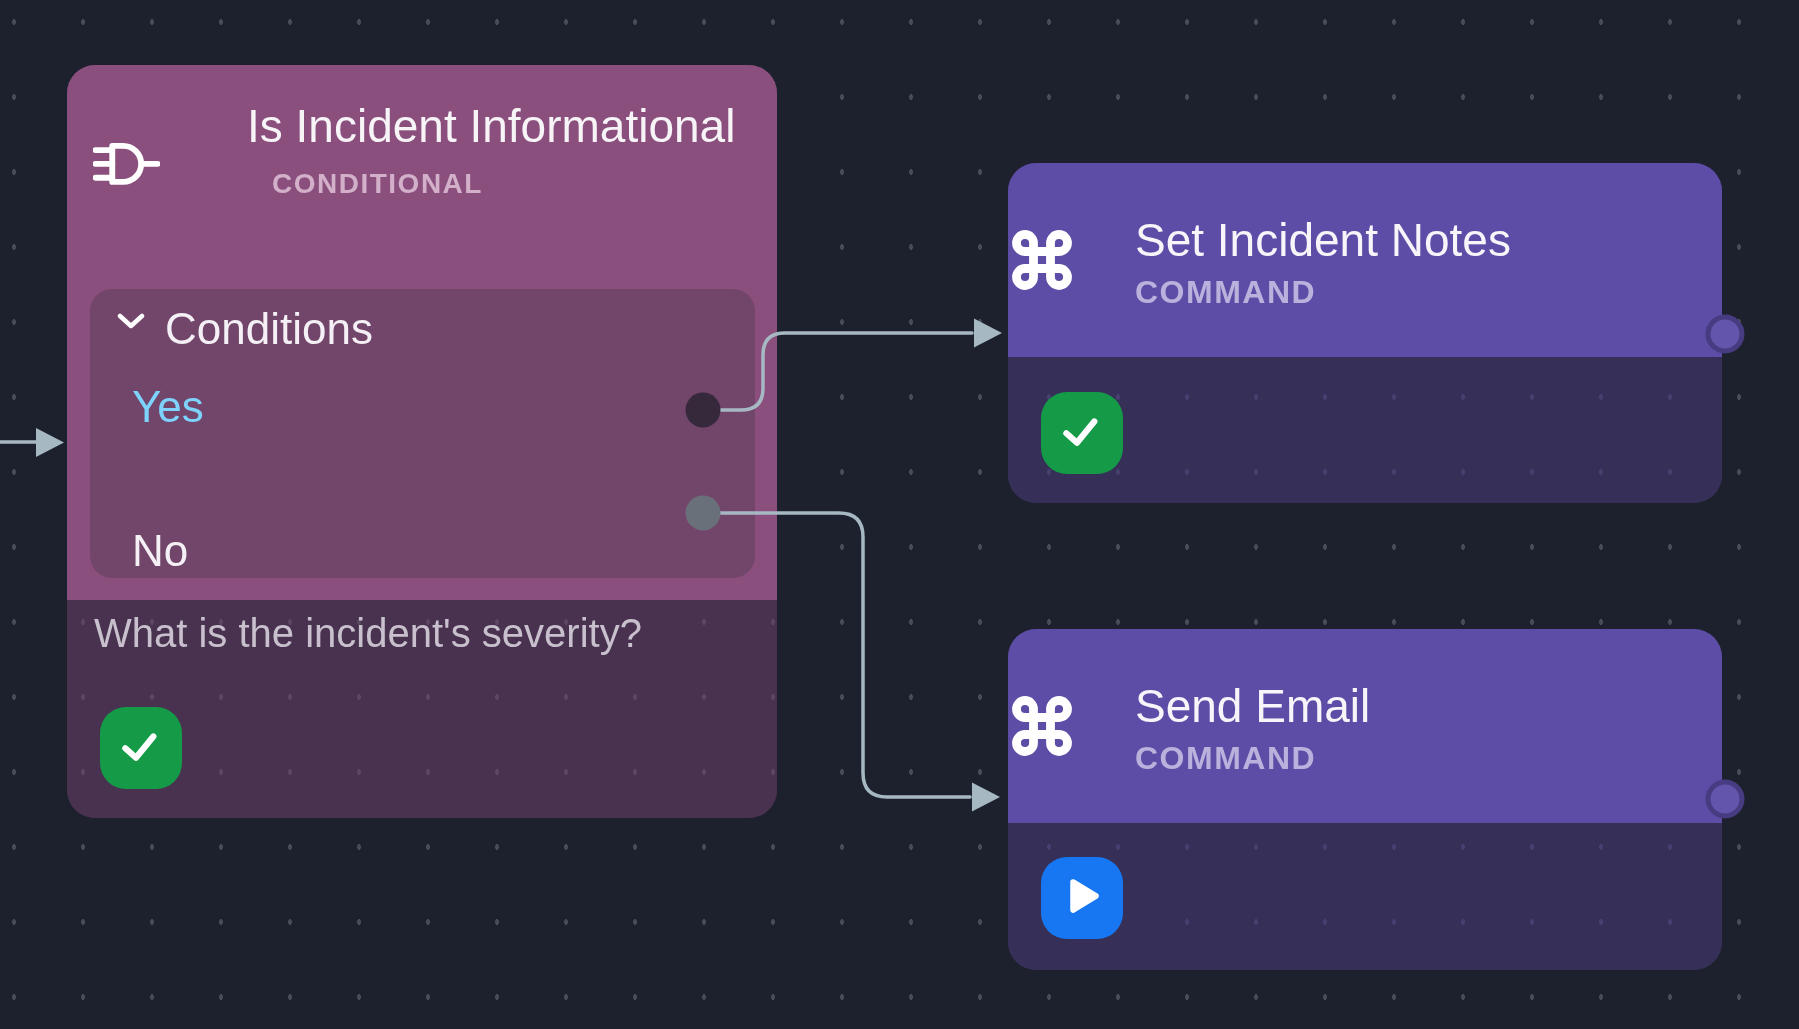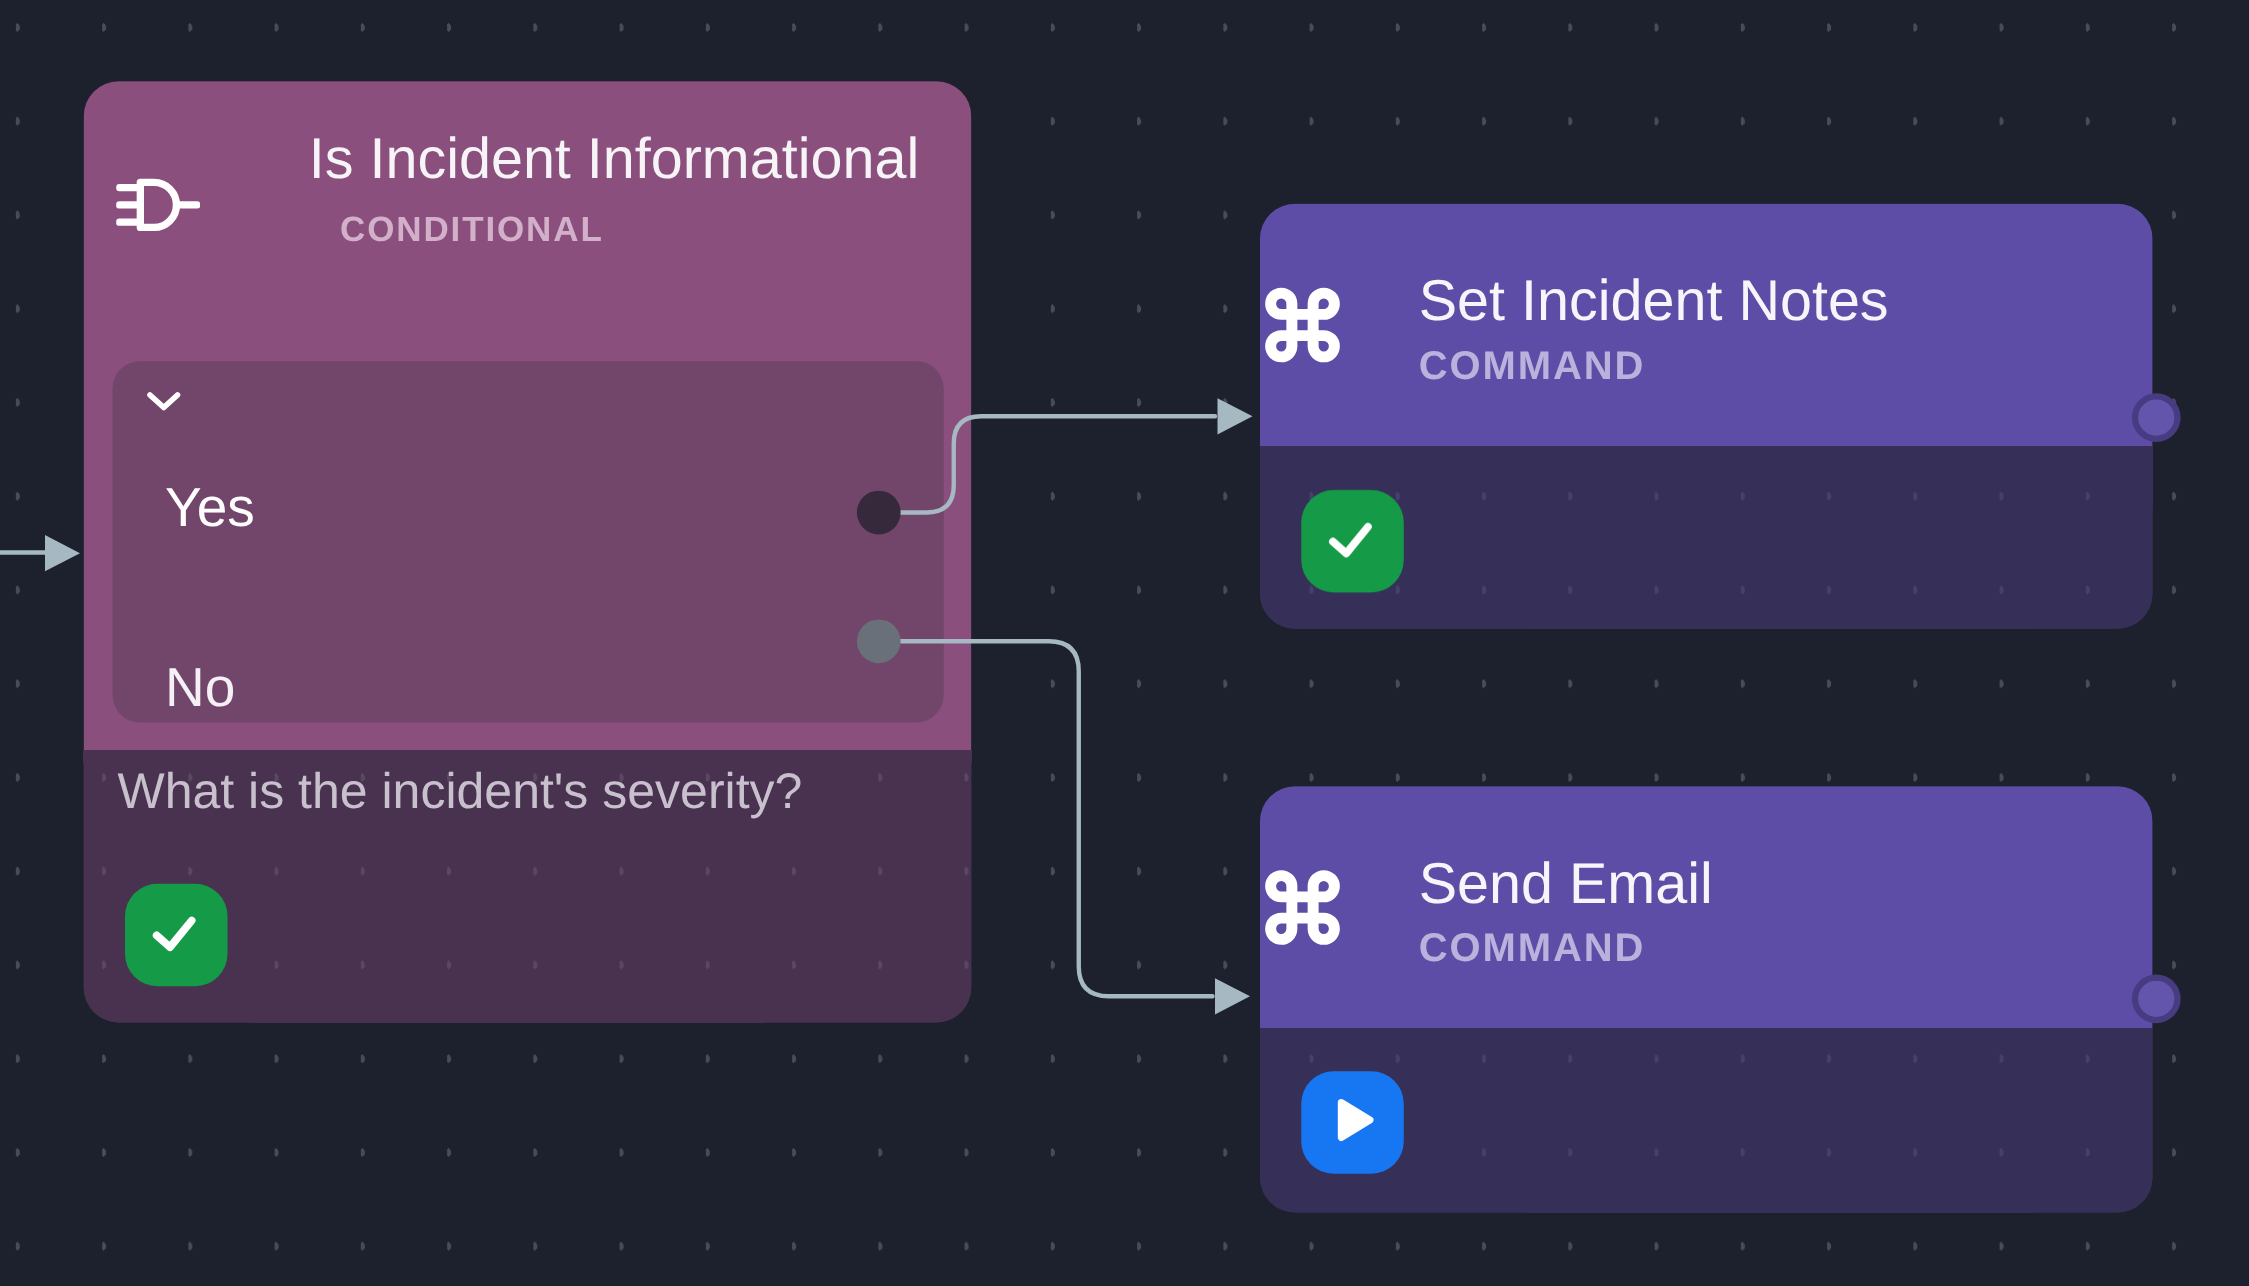--- a/index.html
+++ b/index.html
@@ -19,21 +19,21 @@
     background-color:#483250;
     background-image:radial-gradient(ellipse 1.7px 3.4px at 14px 22px,#5b4762 98%,transparent 100%);
     background-size:69px 75px;background-attachment:fixed;padding-left:36px;
   }
   .gate-icon{position:absolute;left:26px;top:72px;width:67px;height:53px;}
   .cond-title{position:absolute;left:180px;top:33px;font-size:46px;line-height:56px;color:#f7f4f8;white-space:nowrap;}
   .cond-type{position:absolute;left:180px;top:102px;font-size:28px;line-height:34px;font-weight:bold;letter-spacing:1.5px;color:#d2b0c9;margin-left:25px;}
   .cond-panel{position:absolute;left:23px;top:224px;width:665px;height:289px;border-radius:22px;background:#72456a;}
   .chevron-wrap{position:absolute;left:50px;top:247px;width:28px;height:18px;}
   .conditions-label{position:absolute;left:98px;top:238px;font-size:44px;line-height:52px;color:#f4f0f5;}
-  .branch-yes{position:absolute;left:65px;top:316px;font-size:44px;line-height:52px;color:#ffffff;}
+  .branch-yes{position:absolute;left:65px;top:316px;font-size:44px;line-height:52px;color:#7dd3fc;}
   .branch-no{position:absolute;left:65px;top:460px;font-size:44px;line-height:52px;color:#f4f0f5;text-align:right;}
   .cond-desc{position:absolute;left:27px;top:545px;font-size:40px;line-height:46px;color:#c8c1cd;white-space:nowrap;}
   
   .cmd-node{left:1008px;width:714px;background:#363059;}
   #node-set-notes{top:163px;height:340px;}
   #node-send-email{top:629px;height:341px;}
   .cmd-header{position:absolute;left:0;top:0;width:100%;height:194px;background:#5d4da6;
     display:flex;align-items:center;box-sizing:border-box;}
   .cmd-icon{width:68px;height:72px;flex:0 0 auto;}
   .cmd-titles{margin-left:59px;display:flex;flex-direction:column;}
@@ -72,20 +72,21 @@
     </span>
     <div class="cond-title">Is Incident Informational</div>
     <div class="cond-type">CONDITIONAL</div>
 
     <div class="cond-panel"></div>
     <span class="chevron-wrap">
       <svg viewBox="0 0 28 18" width="28" height="18" fill="none" stroke="#ffffff" stroke-width="4.5" stroke-linecap="round" stroke-linejoin="round">
         <polyline points="3,4 14,14 25,4"></polyline>
       </svg>
     </span>
+    <div class="conditions-label">Conditions</div>
     <div class="branch-yes">Yes</div>
     <div class="branch-no">No</div>
   </div>
 
   <div class="cond-body">
     <div class="cond-desc" style="position:absolute;left:27px;top:10px;">What is the incident's severity?</div>
   </div>
   <div class="badge green">
     <span>
       <svg viewBox="0 0 100 100" width="56" height="56" fill="none" stroke="#ffffff" stroke-width="11" stroke-linecap="round" stroke-linejoin="round">

